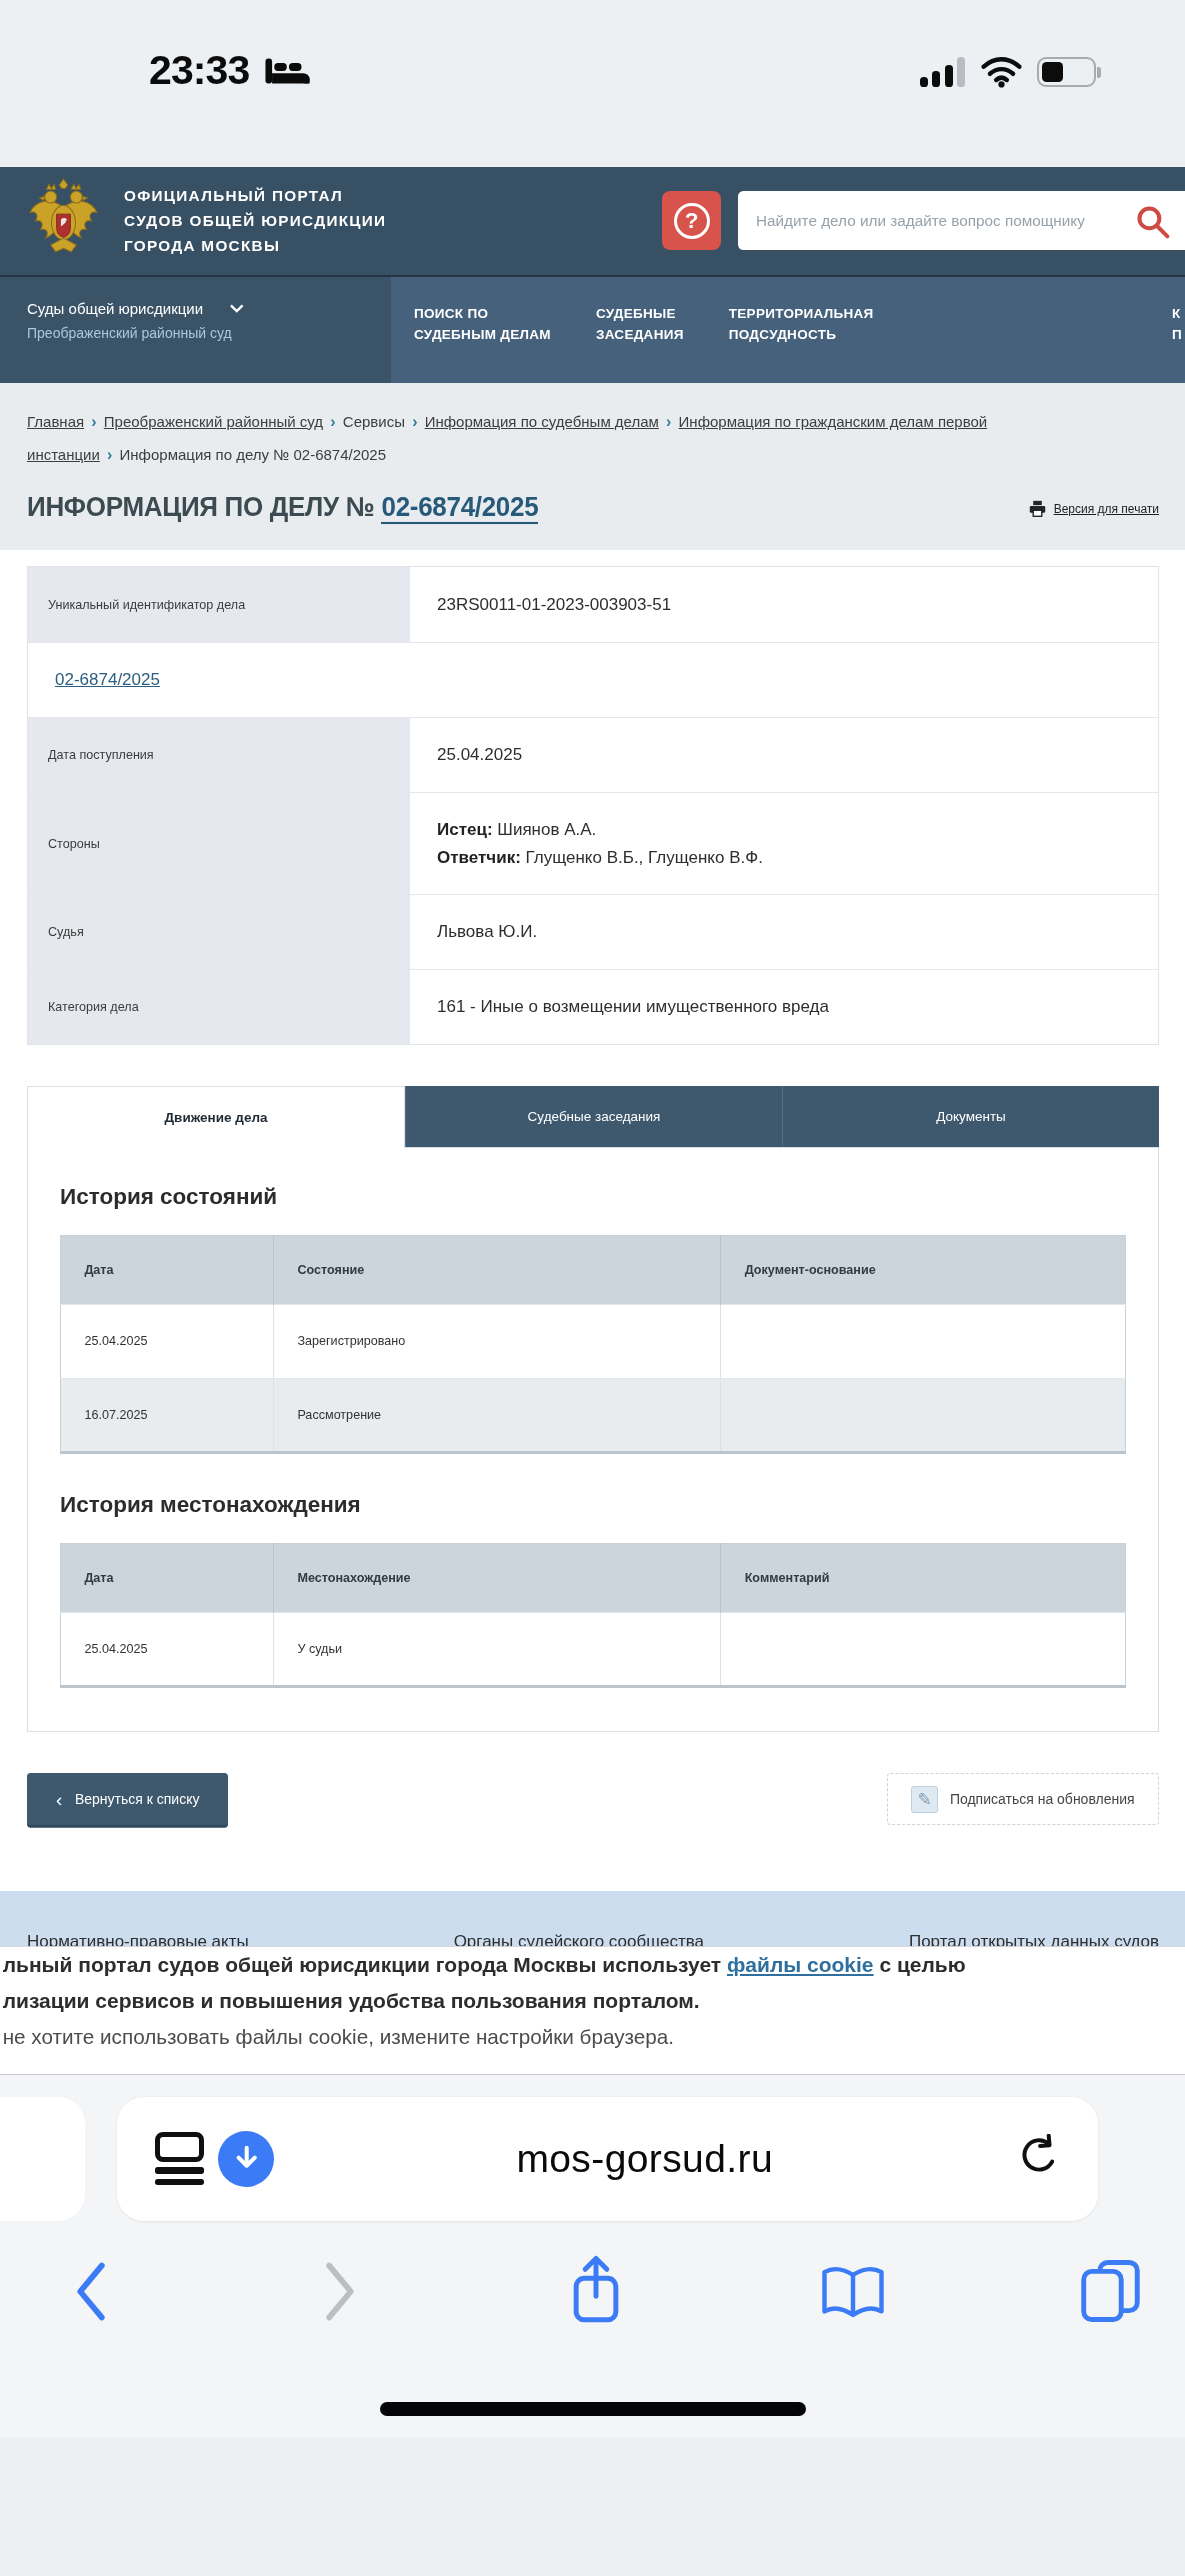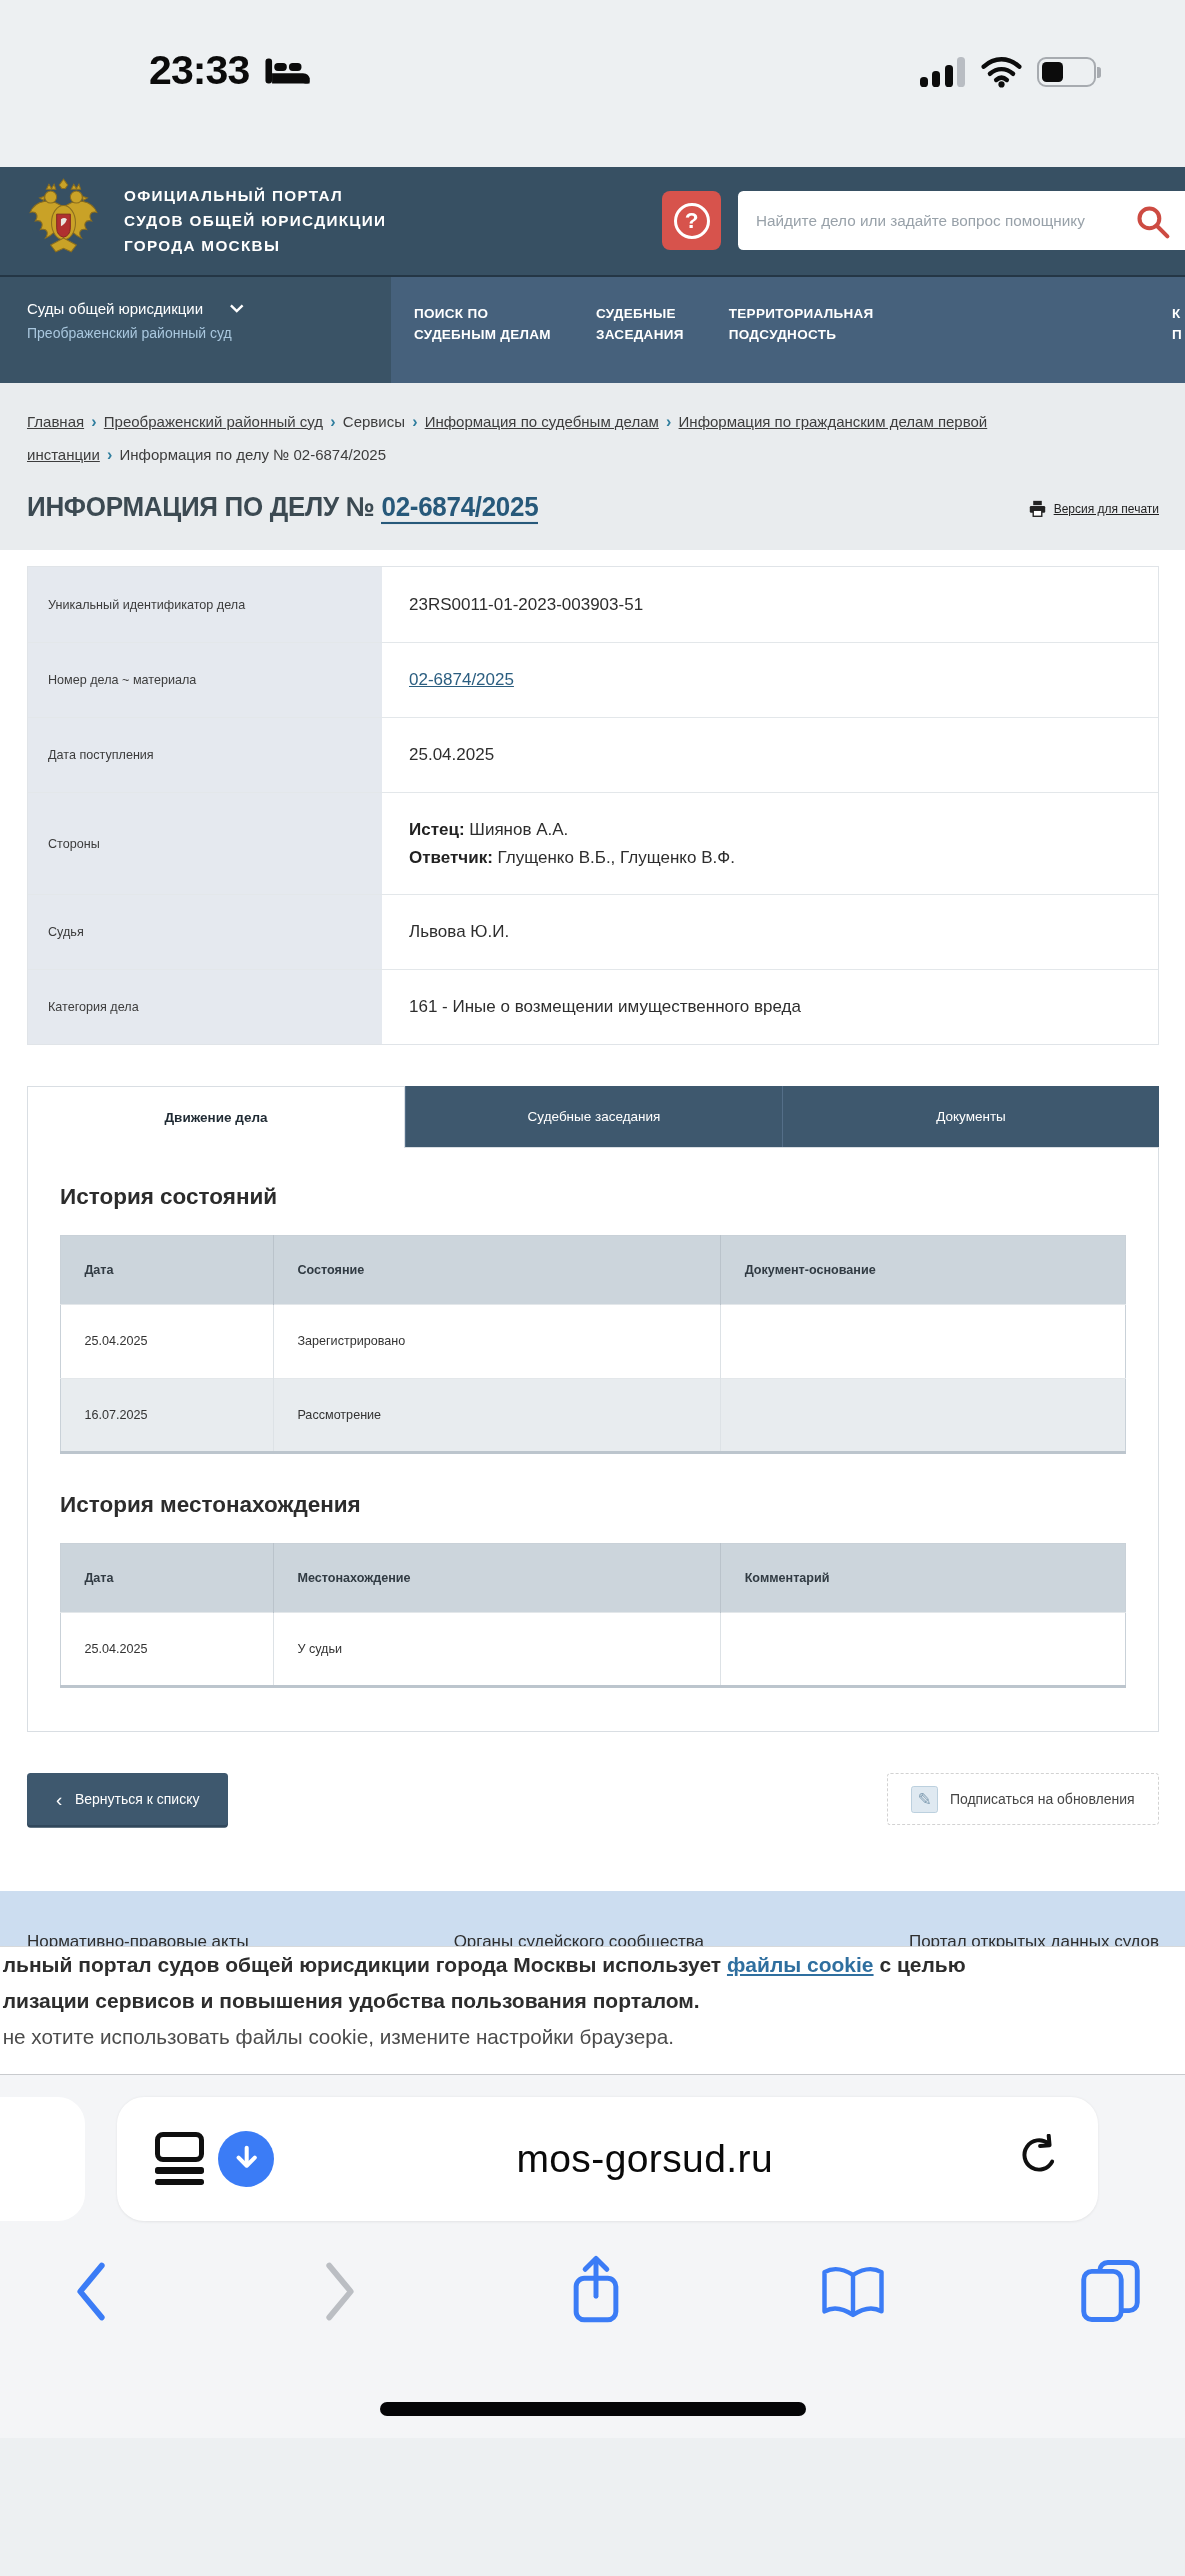--- a/index.html
+++ b/index.html
@@ -49,21 +49,21 @@
   .page-title { font-size:26px; font-weight:bold; color:#3c4a52; letter-spacing:-0.3px; transform:scaleY(1.04); transform-origin:left bottom; }
   .page-title .num { color:#27597a; border-bottom:2.7px solid #27597a; cursor:pointer; }
   .print-link { font-size:12px; color:#1f1f1f; text-decoration:underline; cursor:pointer; display:flex; align-items:center; gap:6.3px; margin-bottom:5.4px; }
 
   
   .content-white { background:#fff; padding:16px 27px 0; }
   .info-table { border:0.9px solid #e0e4e8; }
   .irow { display:flex; border-top:0.9px solid #e3e7ea; min-height:75px; }
   .irow:first-child { border-top:none; }
   .irow.tall { min-height:102px; }
-  .ilabel { width:354px; background:#e5e9ef; display:flex; align-items:center; padding:0 8px 0 20px; font-size:12.6px; color:#3c3c3c; }
+  .ilabel { width:382px; background:#e5e9ef; display:flex; align-items:center; padding:0 8px 0 20px; font-size:12.6px; color:#3c3c3c; }
   .ivalue { flex:1; display:flex; flex-direction:column; justify-content:center; padding-left:27px; font-size:17px; color:#2e2e2e; line-height:28px; }
   .ivalue a { color:#2b5e80; text-decoration:underline; cursor:pointer; }
   .blab { font-weight:bold; color:#222; }
 
   
   .tabs { margin-top:41px; display:flex; height:61px; }
   .tab { flex:1; background:#3e586e; color:#fff; font-size:13.5px; display:flex; align-items:center; justify-content:center; cursor:pointer; border-left:0.9px solid #546e88; }
   .tab:first-child { border-left:none; }
   .tab.active { background:#fff; color:#1f2a33; font-weight:bold; border:0.9px solid #d9dee3; border-bottom:none; position:relative; z-index:2; }
   .tab.active::after { content:""; position:absolute; left:0; right:0; bottom:-1.8px; height:2.7px; background:#fff; }
@@ -227,21 +227,20 @@
 
   <div class="content-white">
     <div class="info-table">
       <div class="irow">
         <div class="ilabel">Уникальный идентификатор дела</div>
         <div class="ivalue">
             <span>23RS0011-01-2023-003903-51</span>
           </div>
       </div>
       <div class="irow">
-        <div class="ilabel">Номер дела ~ материала</div>
         <div class="ivalue">
             <span><a>02-6874/2025</a></span>
           </div>
       </div>
       <div class="irow">
         <div class="ilabel">Дата поступления</div>
         <div class="ivalue">
             <span>25.04.2025</span>
           </div>
       </div>

